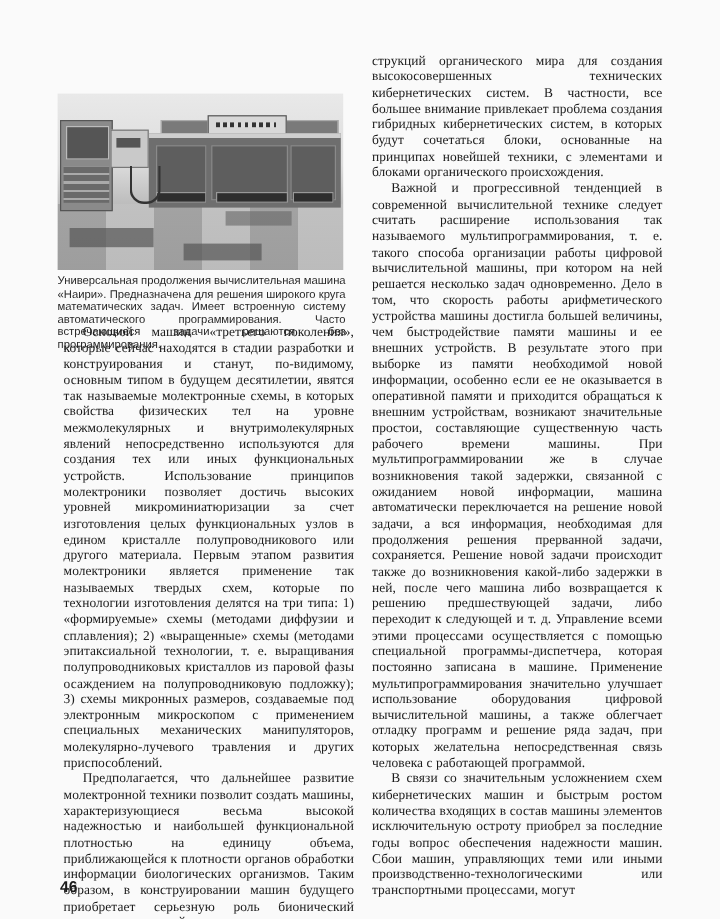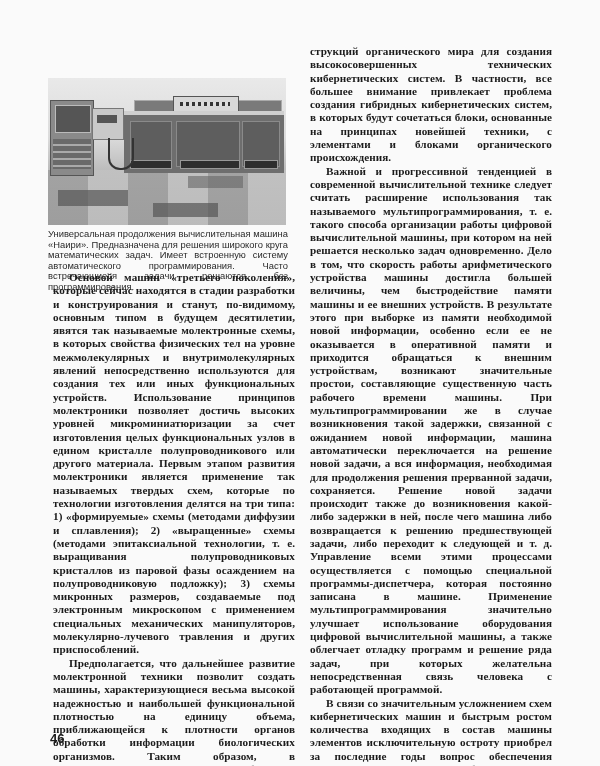--- a/index.html
+++ b/index.html
@@ -62,21 +62,21 @@
     position: absolute; left: 48px; top: 229px; width: 240px;
     font-size: 9.4px; line-height: 10.6px; text-align: justify; color: #2a2a2a;
     font-family: "Liberation Sans", sans-serif;
   }
   .col {
     position: absolute; font-size: 11.2px; line-height: 13.3px; text-align: justify;
     letter-spacing: 0.05px;
   }
   .col-left { left: 53px; top: 271px; width: 242px; }
   .col-right { left: 310px; top: 45px; width: 242px; }
-  .col p { margin: 0; text-indent: 0; font-weight: bold; }
+  .col p { margin: 0; text-indent: 0; }
   .col p.ind { text-indent: 16px; }
   .page-number {
     position: absolute; left: 50px; top: 731px; font-size: 13px; font-weight: bold;
     font-family: "Liberation Sans", sans-serif;
   }
 </style>
 </head>
 <body>
 
 <div class="photo" title="Photograph of the Nairi universal electronic computer: printer cart on the left, long console cabinet with control panel on the right, tiled floor">

